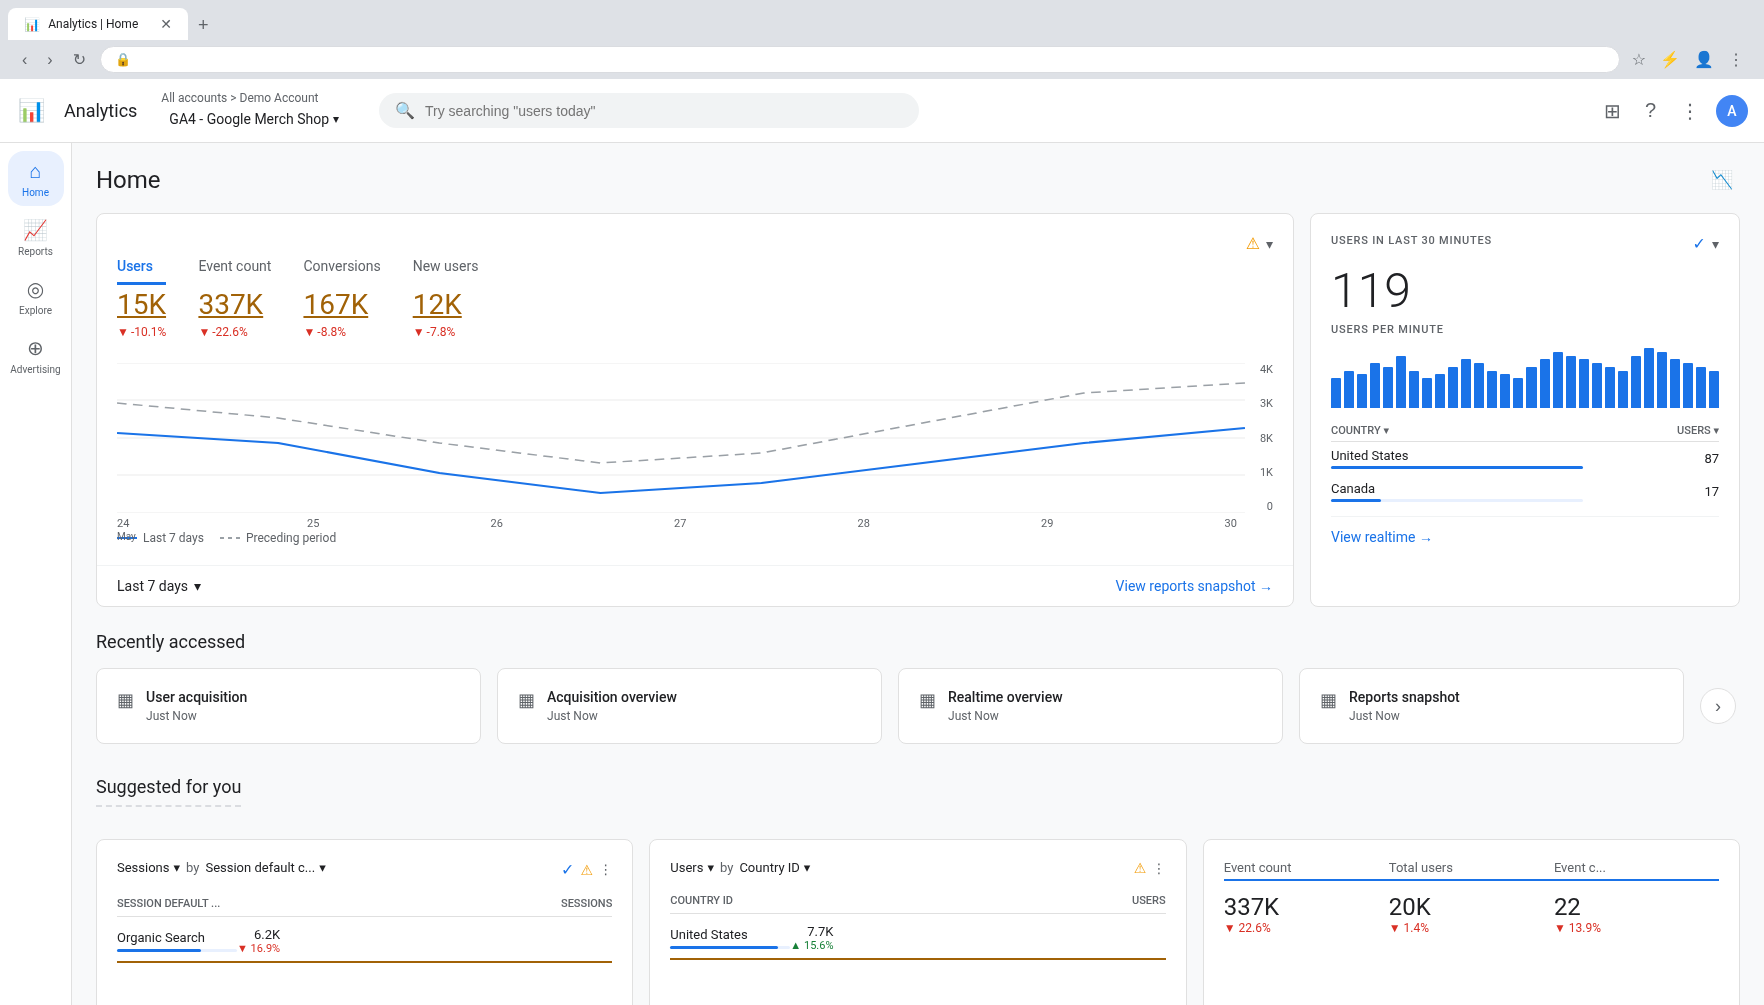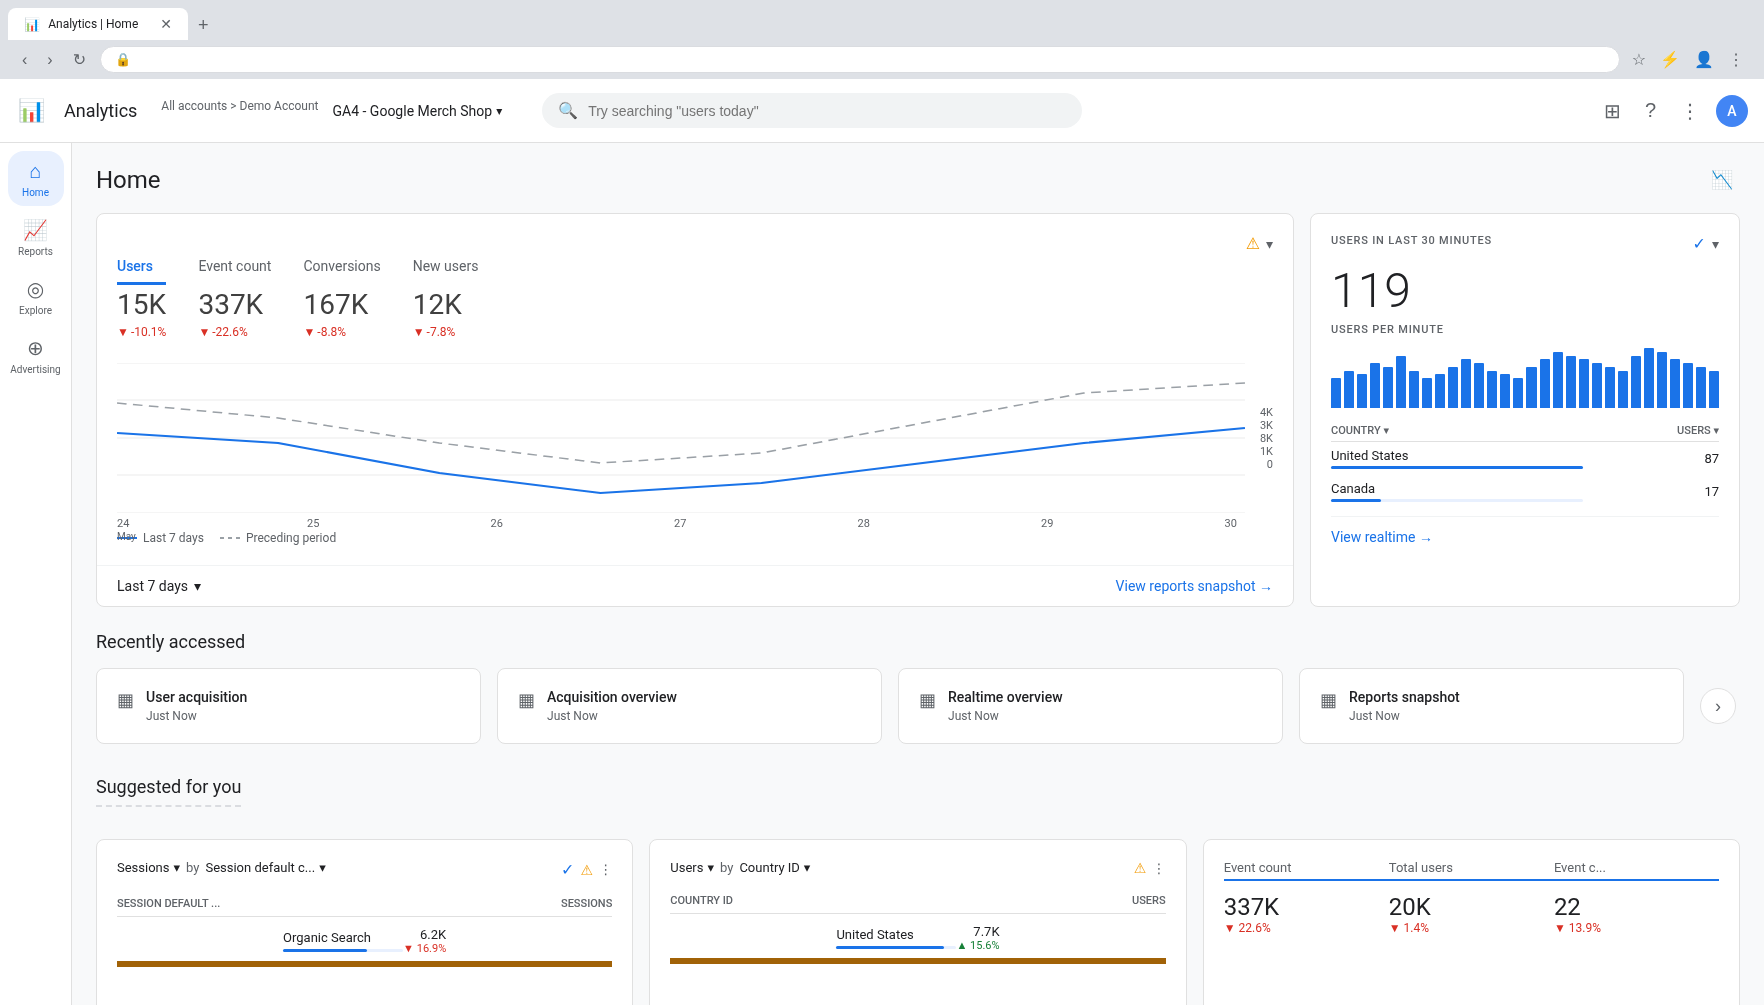--- a/index.html
+++ b/index.html
@@ -51,21 +51,21 @@
     .header-action-btn { background: none; border: none; color: #5f6368; font-size: 18px; cursor: pointer; padding: 6px; border-radius: 50%; }
 
     
     .stats-grid { display: grid; grid-template-columns: 1fr 430px; gap: 16px; margin-bottom: 24px; }
     .card { background: #fff; border-radius: 8px; border: 1px solid #e0e0e0; overflow: hidden; }
     .stats-card { padding: 20px; }
     .stat-tab { padding: 8px 0; font-size: 14px; color: #5f6368; cursor: pointer; border-bottom: 3px solid transparent; margin-bottom: -1px; }
     .stat-tab.active { color: #1a73e8; border-bottom-color: #1a73e8; font-weight: 500; }
     .stat-metrics { display: flex; gap: 32px; padding: 16px 0; }
     .stat-metric { display: flex; flex-direction: column; gap: 4px; }
-    .stat-metric-value { font-size: 28px; font-weight: 400; color: #404040; }
+    .stat-metric-value { font-size: 28px; font-weight: 400; color: #a16207; text-decoration: underline; }
     .stat-metric-change { font-size: 12px; color: #d93025; display: flex; align-items: center; gap: 2px; }
     .alert-icon { color: #f29900; font-size: 16px; }
 
     
     .chart-area { width: 100%; height: 160px; position: relative; padding: 0; }
     .chart-labels-x { display: flex; justify-content: space-between; padding: 4px 0 0 0; font-size: 11px; color: #5f6368; }
     .chart-legend { display: flex; gap: 16px; font-size: 12px; color: #5f6368; margin-top: 8px; align-items: center; }
     .legend-item { display: flex; align-items: center; gap: 6px; }
     .card-footer { display: flex; align-items: center; justify-content: space-between; padding: 12px 20px; border-top: 1px solid #f1f3f4; }
     .date-filter { display: flex; align-items: center; gap: 6px; font-size: 14px; color: #202124; cursor: pointer; }
@@ -98,21 +98,21 @@
 
     
     .suggested-grid { display: grid; grid-template-columns: repeat(3, 1fr); gap: 16px; }
     .suggested-card { background: #fff; border: 1px solid #e0e0e0; border-radius: 8px; padding: 20px; min-height: 200px; }
     .suggested-card-header { display: flex; align-items: flex-start; justify-content: space-between; margin-bottom: 12px; }
     .sug-metric-label { font-size: 13px; color: #5f6368; margin-bottom: 4px; }
     .sug-metric-value { font-size: 24px; font-weight: 400; color: #202124; }
     .sug-metric-change { font-size: 12px; color: #d93025; }
     .sug-filter { display: flex; align-items: center; gap: 4px; font-size: 13px; color: #202124; cursor: pointer; }
     .sug-table-header { display: flex; justify-content: space-between; font-size: 11px; color: #5f6368; font-weight: 500; padding: 6px 0; border-bottom: 1px solid #e0e0e0; margin-bottom: 4px; }
-    .sug-table-row { display: flex; justify-content: center; align-items: center; padding: 6px 0; font-size: 13px; border-bottom: 6px solid #a16207; }
+    .sug-table-row { display: flex; justify-content: flex-start; align-items: center; padding: 6px 0; font-size: 13px; border-bottom: 2px solid #a16207; }
     .sug-bar-container { height: 3px; background: #e8f0fe; border-radius: 2px; margin-top: 4px; }
     .sug-bar { height: 100%; background: #1a73e8; border-radius: 2px; }
 
     .check-icon { color: #1a73e8; font-size: 16px; }
 
     
     ::-webkit-scrollbar { width: 6px; }
     ::-webkit-scrollbar-thumb { background: #dadce0; border-radius: 3px; }
   </style>
 </head>
@@ -143,21 +143,21 @@
   </div>
 </div>
 
 <div class="app-wrap">
 
   <nav class="top-nav">
     <div class="app-icon">
       <span style="color:#e37400;font-size:22px;">📊</span>
     </div>
     <span class="nav-title">Analytics</span>
-    <div style="display:flex;flex-direction:row;gap:2px;">
+    <div style="display:flex;flex-direction:column;gap:2px;">
       <span class="breadcrumb">All accounts &gt; Demo Account</span>
       <div class="property-selector">
         <span>GA4 - Google Merch Shop</span>
         <span style="font-size:12px;">▾</span>
       </div>
     </div>
     <div class="search-bar">
       <span style="color:#5f6368;font-size:16px;">🔍</span>
       <input type="text" placeholder="Try searching &quot;users today&quot;" style="">
     </div>
@@ -254,21 +254,21 @@
                     <line x1="0" y1="37" x2="700" y2="37" stroke="#e0e0e0" stroke-width="0.5"></line>
                     <line x1="0" y1="75" x2="700" y2="75" stroke="#e0e0e0" stroke-width="0.5"></line>
                     <line x1="0" y1="112" x2="700" y2="112" stroke="#e0e0e0" stroke-width="0.5"></line>
                     <line x1="0" y1="150" x2="700" y2="150" stroke="#e0e0e0" stroke-width="0.5"></line>
 
                     <polyline points="0,40 100,55 200,80 300,100 400,90 500,60 600,30 700,20" fill="none" stroke="#9aa0a6" stroke-width="1.5" stroke-dasharray="6,4"></polyline>
 
                     <polyline points="0,70 100,80 200,110 300,130 400,120 500,100 600,80 700,65" fill="none" stroke="#1a73e8" stroke-width="2"></polyline>
                   </svg>
                 </div>
-                <div style="display:flex;flex-direction:column;justify-content:center;padding:0 0 0 8px;font-size:11px;color:#5f6368;min-width:28px;text-align:right;">
+                <div style="display:flex;flex-direction:column;justify-content:space-between;padding:0 0 0 8px;font-size:11px;color:#5f6368;min-width:28px;text-align:right;">
                   <span>4K</span>
                   <span>3K</span>
                   <span>8K</span>
                   <span>1K</span>
                   <span>0</span>
                 </div>
               </div>
               <div class="chart-labels-x" style="padding-right:36px;">
                 <span>24<br><span style="font-size:10px;">May</span></span>
                 <span>25</span>

